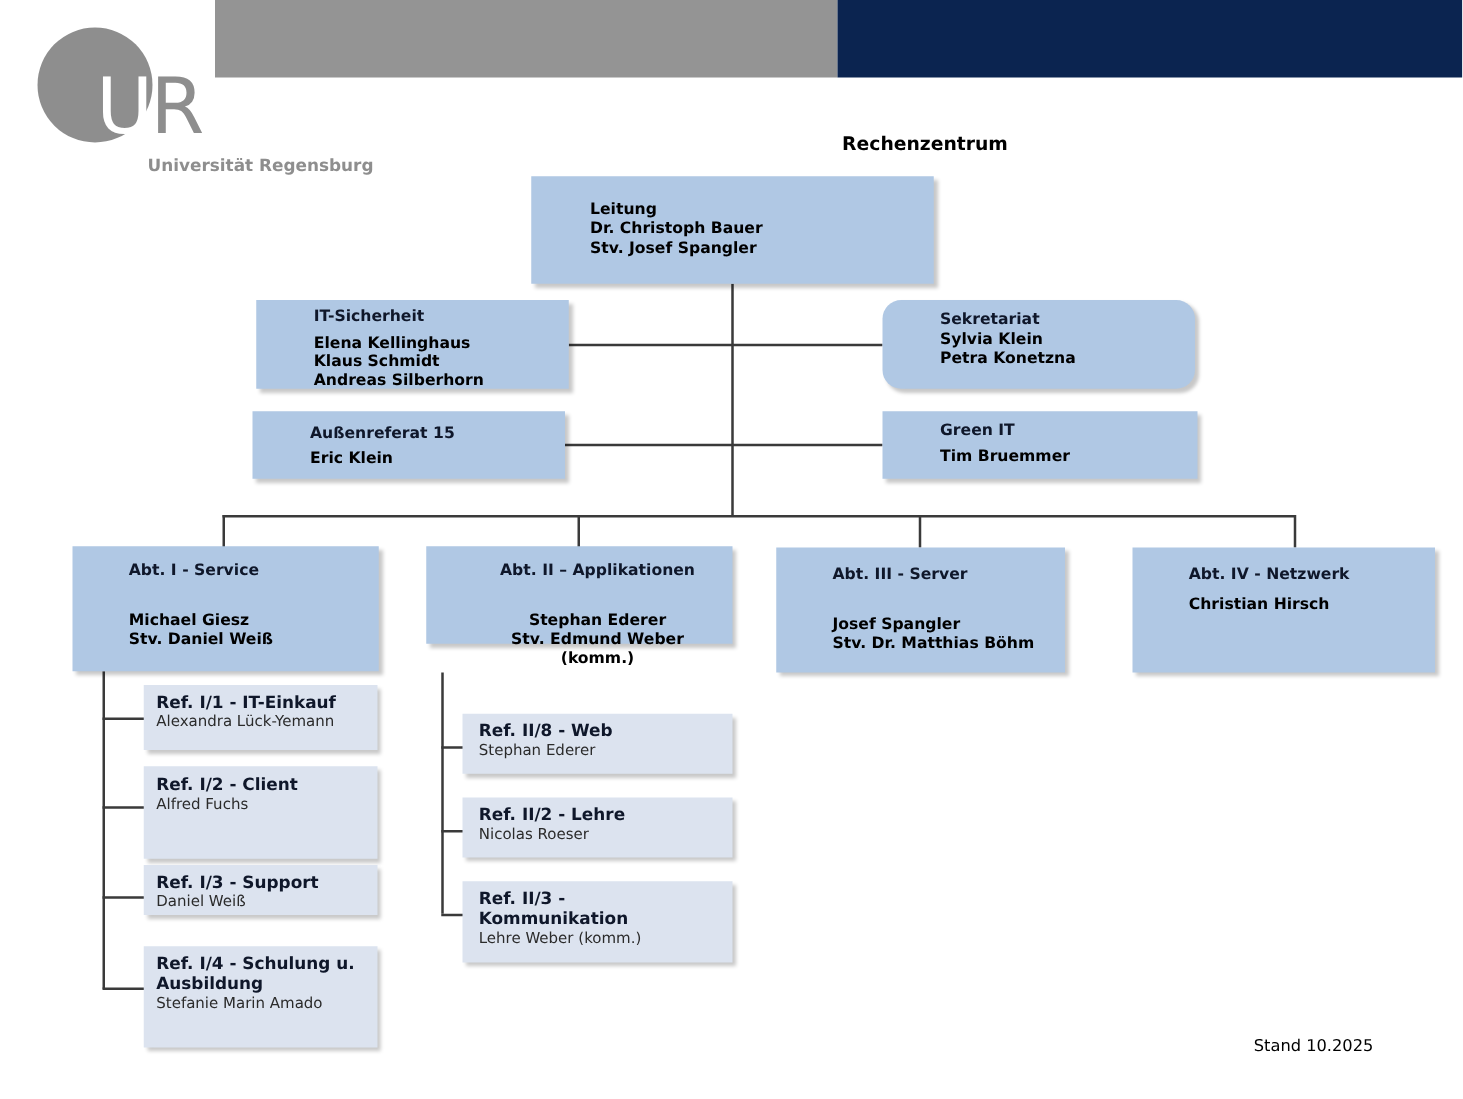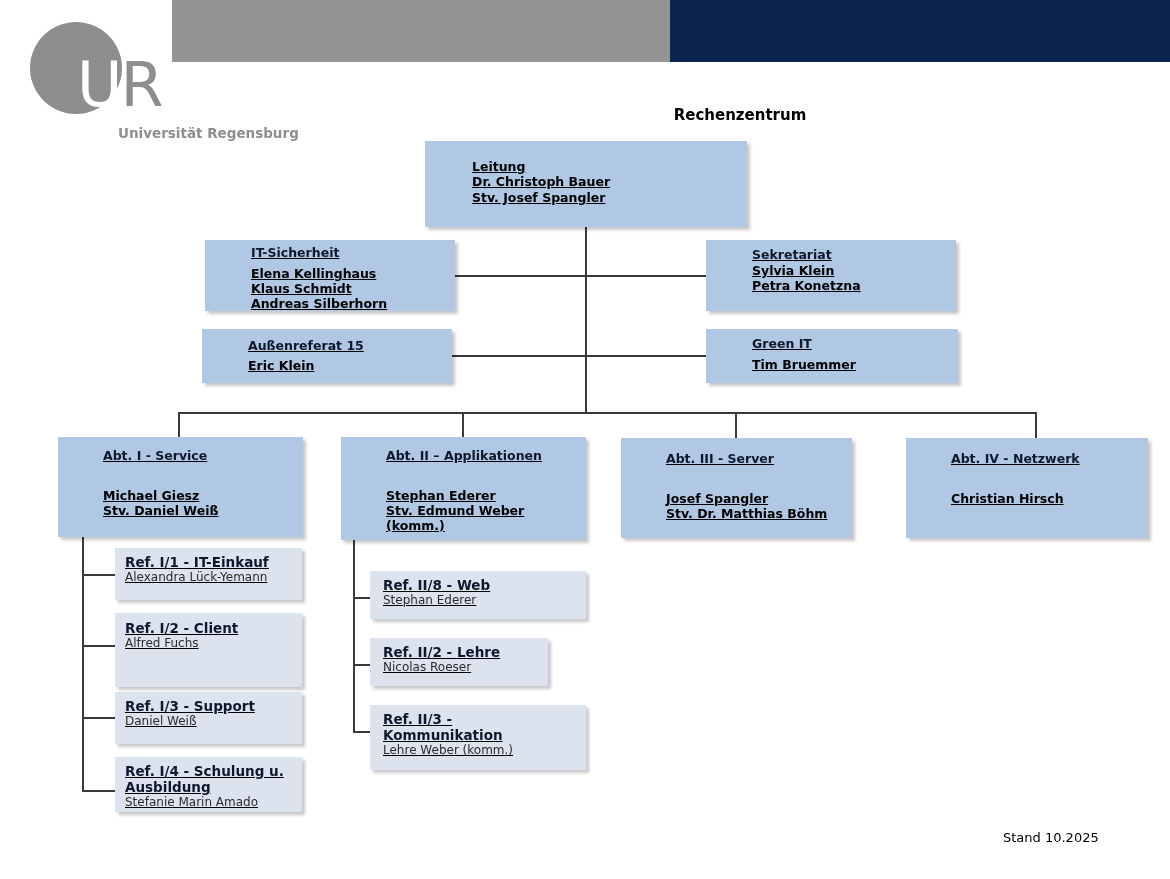--- a/index.html
+++ b/index.html
@@ -92,21 +92,21 @@
     box-sizing: border-box;
     background: #b0c8e4;
     box-shadow: 3px 3px 3px rgba(0,0,0,0.22);
     padding: 0;
   }
   .box.light {
     background: #dce3ef;
   }
   .box-inner {
     position: absolute;
-    left: 0; right: 16px; text-decoration: underline;
+    left: 0; right: 16px;
   }
   .b-title {
     font-size: 12.5px;
     font-weight: bold;
     color: #0f172a;
     line-height: 1.25;
     white-space: pre-line;
   }
   .b-line {
     font-size: 12.5px;
@@ -186,21 +186,21 @@
 
   <div class="box" style="left:205px; top:240px; width:250px; height:71px;">
     <div class="box-inner" style="left:46px; top:5px;">
       <div class="b-title">IT-Sicherheit</div>
       <div class="b-line" style="margin-top:5px;">Elena Kellinghaus</div>
       <div class="b-line">Klaus Schmidt</div>
       <div class="b-line">Andreas Silberhorn</div>
     </div>
   </div>
 
-  <div class="box" style="left:706px; top:240px; width:250px; height:71px;">
+  <div class="box" style="left:706px; top:240px; width:250px; height:71px;border-radius:15px;">
     <div class="box-inner" style="left:46px; top:7px;">
       <div class="b-title">Sekretariat</div>
       <div class="b-line">Sylvia Klein</div>
       <div class="b-line">Petra Konetzna</div>
     </div>
   </div>
 
   <div class="box" style="left:202px; top:329px; width:250px; height:54px;">
     <div class="box-inner" style="left:46px; top:9px;">
       <div class="b-title">Außenreferat 15</div>
@@ -216,79 +216,79 @@
   </div>
 
   <div class="box" style="left:58px; top:437px; width:245px; height:100px;">
     <div class="box-inner" style="left:45px; top:11px;">
       <div class="b-title">Abt. I - Service</div>
       <div class="b-line" style="margin-top:24px;">Michael Giesz</div>
       <div class="b-line">Stv. Daniel Weiß</div>
     </div>
   </div>
 
-  <div class="box" style="left:341px; top:437px; width:245px; height:103px;">
+  <div class="box" style="left:341px; top:437px; width:245px; height:78px;text-align:center;">
     <div class="box-inner" style="left:45px; top:11px;">
       <div class="b-title">Abt. II – Applikationen</div>
       <div class="b-line" style="margin-top:24px;">Stephan Ederer</div>
       <div class="b-line">Stv. Edmund Weber (komm.)</div>
     </div>
   </div>
 
   <div class="box" style="left:621px; top:438px; width:231px; height:100px;">
     <div class="box-inner" style="left:45px; top:13px;">
       <div class="b-title">Abt. III - Server</div>
       <div class="b-line" style="margin-top:24px;">Josef Spangler</div>
       <div class="b-line">Stv. Dr. Matthias Böhm</div>
     </div>
   </div>
 
   <div class="box" style="left:906px; top:438px; width:242px; height:100px;">
     <div class="box-inner" style="left:45px; top:13px;">
       <div class="b-title">Abt. IV - Netzwerk</div>
-      <div class="b-line" style="margin-top:24px;">Christian Hirsch</div>
+      <div class="b-line" style="margin-top:8px;">Christian Hirsch</div>
     </div>
   </div>
 
   <div class="box light" style="left:115px; top:548px; width:187px; height:52px;">
     <div class="box-inner" style="left:10px; top:6px;">
       <div class="b-title">Ref. I/1 - IT-Einkauf</div>
       <div class="b-line">Alexandra Lück-Yemann</div>
     </div>
   </div>
 
   <div class="box light" style="left:115px; top:613px; width:187px; height:74px;">
     <div class="box-inner" style="left:10px; top:7px;">
       <div class="b-title">Ref. I/2 - Client</div>
       <div class="b-line">Alfred Fuchs</div>
     </div>
   </div>
 
-  <div class="box light" style="left:115px; top:692px; width:187px; height:52px;">
+  <div class="box light" style="left:115px; top:692px; width:187px; height:40px;">
     <div class="box-inner" style="left:10px; top:6px;">
       <div class="b-title">Ref. I/3 - Support</div>
       <div class="b-line">Daniel Weiß</div>
     </div>
   </div>
 
-  <div class="box light" style="left:115px; top:757px; width:187px; height:55px;">
+  <div class="box light" style="left:115px; top:757px; width:187px; height:81px;">
     <div class="box-inner" style="left:10px; top:6px;">
       <div class="b-title">Ref. I/4 - Schulung u. Ausbildung</div>
       <div class="b-line">Stefanie Marin Amado</div>
     </div>
   </div>
 
   <div class="box light" style="left:370px; top:571px; width:216px; height:48px;">
     <div class="box-inner" style="left:13px; top:6px;">
       <div class="b-title">Ref. II/8 - Web</div>
       <div class="b-line">Stephan Ederer</div>
     </div>
   </div>
 
-  <div class="box light" style="left:370px; top:638px; width:178px; height:48px;">
+  <div class="box light" style="left:370px; top:638px; width:216px; height:48px;">
     <div class="box-inner" style="left:13px; top:6px;">
       <div class="b-title">Ref. II/2 - Lehre</div>
       <div class="b-line">Nicolas Roeser</div>
     </div>
   </div>
 
   <div class="box light" style="left:370px; top:705px; width:216px; height:65px;">
     <div class="box-inner" style="left:13px; top:6px;">
       <div class="b-title" style="max-width:120px;">Ref. II/3 - Kommunikation</div>
       <div class="b-line">Lehre Weber (komm.)</div>

